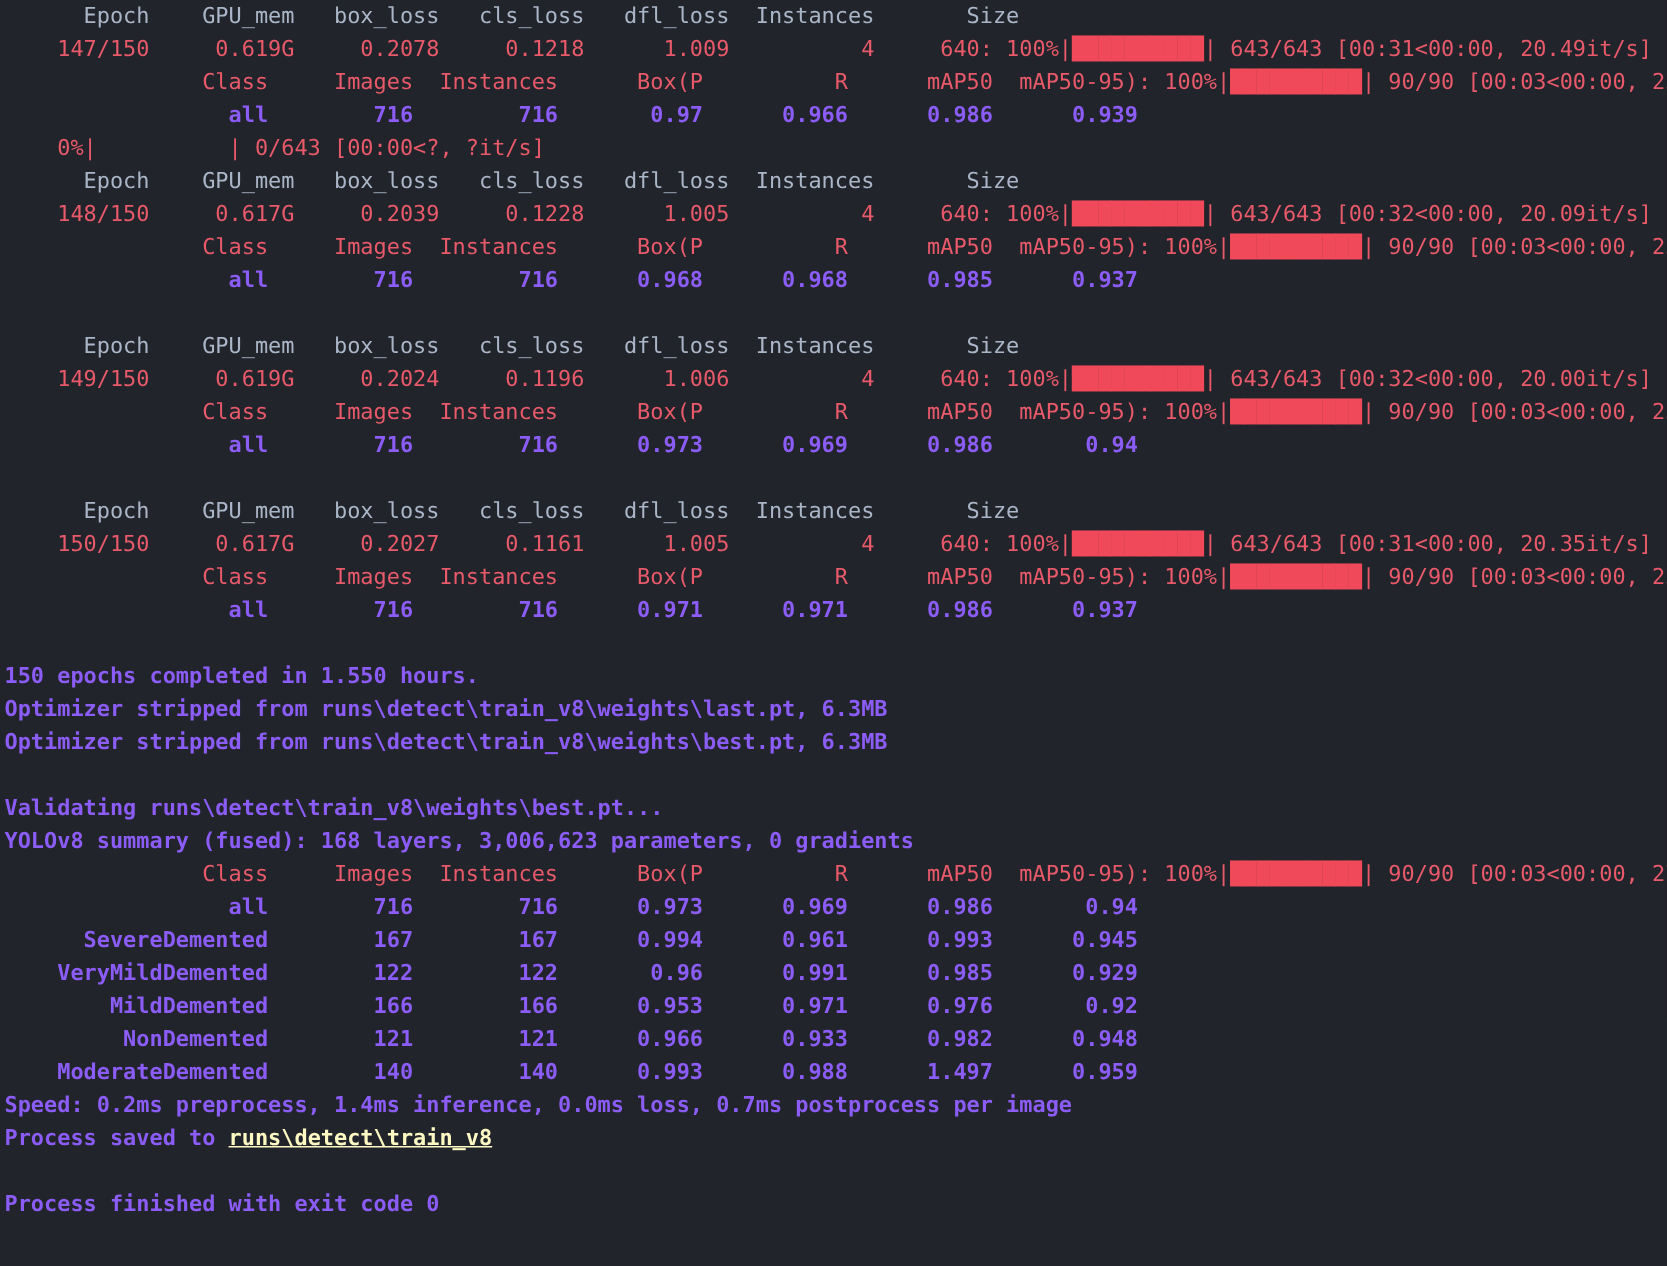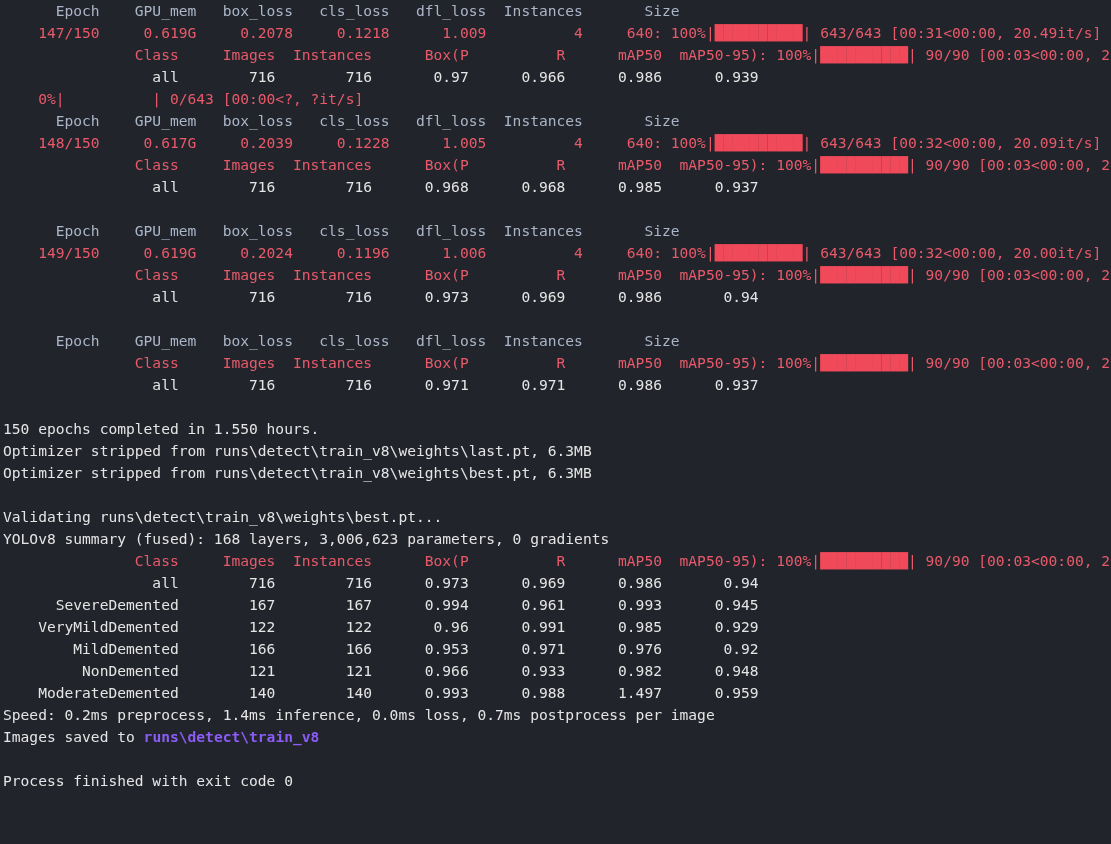--- a/index.html
+++ b/index.html
@@ -26,23 +26,23 @@
     height: 22px;
     line-height: 22px;
     font-size: 14.6px;
     letter-spacing: 0px;
     white-space: pre;
     padding-left: 3px;
     box-sizing: border-box;
     font-family: "DejaVu Sans Mono", "Liberation Mono", monospace;
   }
   .c-red    { color: #e85a6a; text-align: right; }
-  .c-gray   { color: #e5e5e5; }
+  .c-gray   { color: #8b5cf6; font-weight: bold; }
   .c-hdr    { color: #aab6c8; }
-  .c-bold   { color: #8b5cf6; font-weight: bold; }
+  .c-bold   { color: #fef9c3; font-weight: bold; text-decoration: underline; }
   .bar      { color: #f04a5a; }
   .rocket   { font-family: "DejaVu Sans", sans-serif; font-size: 13px; }
   .spacer   { height: 22px; }
 </style>
 </head>
 <body>
 
 <div id="console">
     <div class="line"><span class="c-hdr">      Epoch    GPU_mem   box_loss   cls_loss   dfl_loss  Instances       Size</span></div>
     <div class="line"><span class="c-red">    147/150     0.619G     0.2078     0.1218      1.009          4     640: 100%|</span><span class="bar">██████████</span><span class="c-red">| 643/643 [00:31&lt;00:00, 20.49it/s]</span></div>
@@ -53,33 +53,34 @@
     <div class="line"><span class="c-red">    148/150     0.617G     0.2039     0.1228      1.005          4     640: 100%|</span><span class="bar">██████████</span><span class="c-red">| 643/643 [00:32&lt;00:00, 20.09it/s]</span></div>
     <div class="line"><span class="c-red">               Class     Images  Instances      Box(P          R      mAP50  mAP50-95): 100%|</span><span class="bar">██████████</span><span class="c-red">| 90/90 [00:03&lt;00:00, 23.48it/s]</span></div>
     <div class="line"><span class="c-gray">                 all        716        716      0.968      0.968      0.985      0.937</span></div>
     <div class="line spacer"></div>
     <div class="line"><span class="c-hdr">      Epoch    GPU_mem   box_loss   cls_loss   dfl_loss  Instances       Size</span></div>
     <div class="line"><span class="c-red">    149/150     0.619G     0.2024     0.1196      1.006          4     640: 100%|</span><span class="bar">██████████</span><span class="c-red">| 643/643 [00:32&lt;00:00, 20.00it/s]</span></div>
     <div class="line"><span class="c-red">               Class     Images  Instances      Box(P          R      mAP50  mAP50-95): 100%|</span><span class="bar">██████████</span><span class="c-red">| 90/90 [00:03&lt;00:00, 23.88it/s]</span></div>
     <div class="line"><span class="c-gray">                 all        716        716      0.973      0.969      0.986       0.94</span></div>
     <div class="line spacer"></div>
     <div class="line"><span class="c-hdr">      Epoch    GPU_mem   box_loss   cls_loss   dfl_loss  Instances       Size</span></div>
+    <div class="line"><span class="c-red">    150/150     0.617G     0.2027     0.1161      1.005          4     640: 100%|</span><span class="bar">██████████</span><span class="c-red">| 643/643 [00:31&lt;00:00, 20.35it/s]</span></div>
     <div class="line"><span class="c-red">               Class     Images  Instances      Box(P          R      mAP50  mAP50-95): 100%|</span><span class="bar">██████████</span><span class="c-red">| 90/90 [00:03&lt;00:00, 23.73it/s]</span></div>
     <div class="line"><span class="c-gray">                 all        716        716      0.971      0.971      0.986      0.937</span></div>
     <div class="line spacer"></div>
     <div class="line"><span class="c-gray">150 epochs completed in 1.550 hours.</span></div>
     <div class="line"><span class="c-gray">Optimizer stripped from runs\detect\train_v8\weights\last.pt, 6.3MB</span></div>
     <div class="line"><span class="c-gray">Optimizer stripped from runs\detect\train_v8\weights\best.pt, 6.3MB</span></div>
     <div class="line spacer"></div>
     <div class="line"><span class="c-gray">Validating runs\detect\train_v8\weights\best.pt...</span></div>
     <div class="line"><span class="c-gray">YOLOv8 summary (fused): 168 layers, 3,006,623 parameters, 0 gradients</span></div>
     <div class="line"><span class="c-red">               Class     Images  Instances      Box(P          R      mAP50  mAP50-95): 100%|</span><span class="bar">██████████</span><span class="c-red">| 90/90 [00:03&lt;00:00, 27.72it/s]</span></div>
     <div class="line"><span class="c-gray">                 all        716        716      0.973      0.969      0.986       0.94</span></div>
     <div class="line"><span class="c-gray">      SevereDemented        167        167      0.994      0.961      0.993      0.945</span></div>
     <div class="line"><span class="c-gray">    VeryMildDemented        122        122       0.96      0.991      0.985      0.929</span></div>
     <div class="line"><span class="c-gray">        MildDemented        166        166      0.953      0.971      0.976       0.92</span></div>
     <div class="line"><span class="c-gray">         NonDemented        121        121      0.966      0.933      0.982      0.948</span></div>
     <div class="line"><span class="c-gray">    ModerateDemented        140        140      0.993      0.988      1.497      0.959</span></div>
     <div class="line"><span class="c-gray">Speed: 0.2ms preprocess, 1.4ms inference, 0.0ms loss, 0.7ms postprocess per image</span></div>
-    <div class="line"><span class="c-gray">Images saved to </span><span class="c-bold">runs\detect\train_v8</span></div>
+    <div class="line"><span class="c-gray">Process saved to </span><span class="c-bold">runs\detect\train_v8</span></div>
     <div class="line spacer"></div>
     <div class="line"><span class="c-gray">Process finished with exit code 0</span></div>
   </div>
 
 </body></html>

